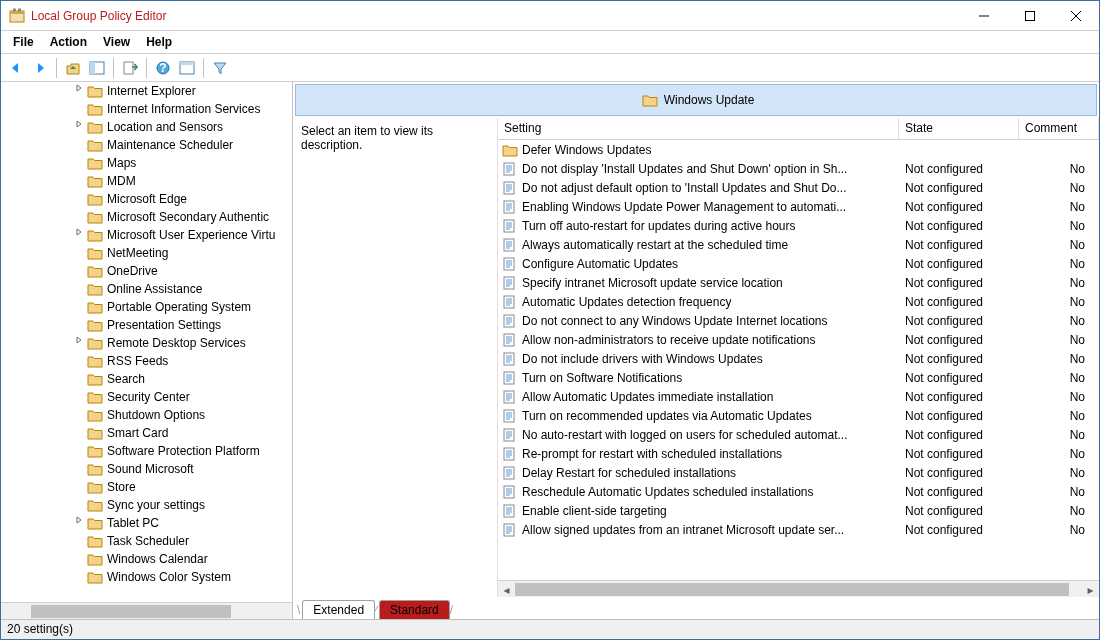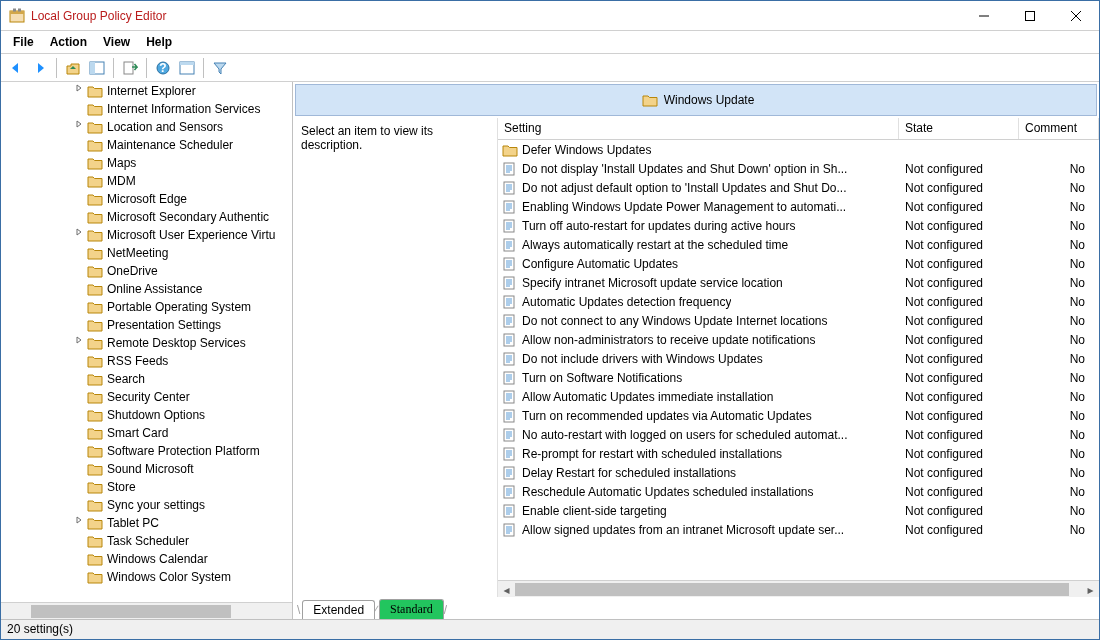--- a/index.html
+++ b/index.html
@@ -54,21 +54,21 @@
 .lrow .c2 { width:120px; padding-left:6px;}
 .lrow .c3 { width:80px; text-align:right; padding-right:14px;}
 .lrow .sicon { width:16px; height:14px; margin-right:4px; flex-shrink:0;}
 .list-hscroll { height:17px; background:#f0f0f0; border-top:1px solid #d0d0d0; position:relative;}
 .list-hscroll .thumb { position:absolute; left:17px; top:2px; height:13px; right:30px; background:#c0c0c0;}
 .list-hscroll .arrow { position:absolute; top:0; width:17px; height:17px; display:flex; align-items:center; justify-content:center; color:#606060;}
 
 
 .tabbar { height:22px; display:flex; align-items:flex-end; padding-left:4px; background:#fff;}
 .tabbar .tab { padding:2px 10px; border:1px solid #a0a0a0; border-bottom:none; border-radius:3px 3px 0 0; margin-right:0; font-size:12px; position:relative; }
-.tabbar .tab.inactive { background:#22c55e; font-style:normal;font-family:Liberation Serif, serif; }
+.tabbar .tab.inactive { background:#b91c1c; font-style:normal; }
 .tabbar .tab.active { background:#fff; z-index:2; }
 .tabbar .slash { color:#a0a0a0; padding:0 2px 2px 0; }
 
 
 .statusbar { height:20px; border-top:1px solid #c0c0c0; padding:2px 6px; font-size:12px; background:#f0f0f0;}
 
 
 .ficon svg, .sicon svg, .app-icon svg { width:100%; height:100%; display:block; }
 </style>
 </head>

